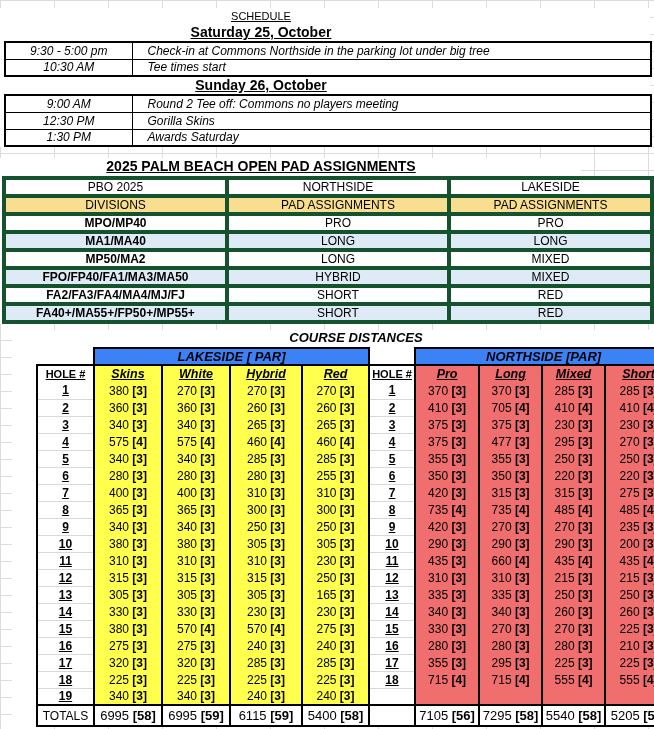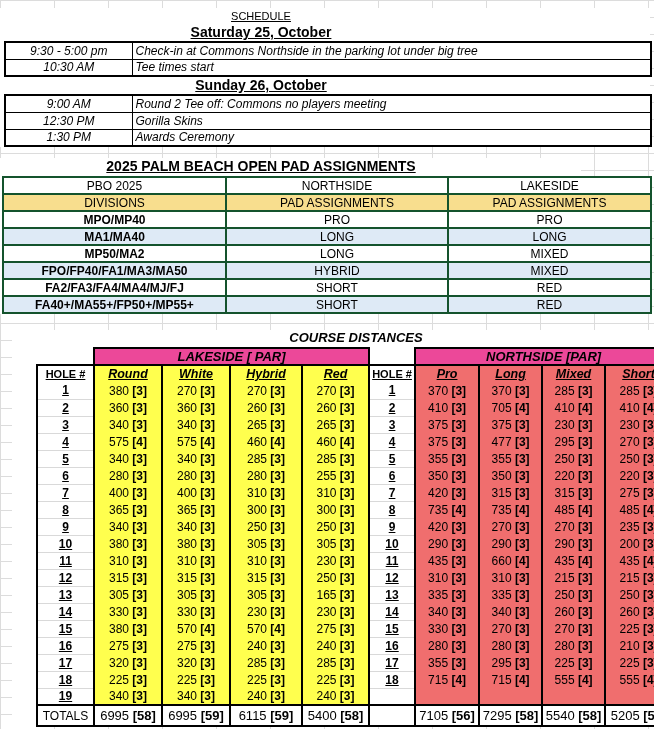--- a/index.html
+++ b/index.html
@@ -14,34 +14,34 @@
   #pad-block{top:158px;left:0;width:581px;}
   #course-block{top:330px;left:12px;width:650px;padding-left:19px;}
 
   .t-narrow{width:522px;text-align:center;}
   .page-title{height:16px;line-height:16px;font-size:11px;text-decoration:underline;}
   .day-title{height:17px;line-height:17px;font-size:14px;font-weight:bold;text-decoration:underline;}
 
   table.sched{border-collapse:collapse;margin-left:4px;width:648px;table-layout:fixed;border:2px solid #000;font-style:italic;}
   table.sched td{border:1px solid #000;height:17px;font-size:12px;vertical-align:middle;background:#fff;}
   table.sched td.time{text-align:center;}
-  table.sched td.event{text-align:left;padding-left:3px;}
+  table.sched td.event{text-align:left;padding-left:15px;}
 
   .pad-title{height:18px;line-height:17px;font-size:14px;font-weight:bold;text-decoration:underline;}
   table.pad{border-collapse:collapse;margin-left:2px;width:648px;table-layout:fixed;border:2px solid #000;}
-  table.pad td{border:2px solid #14532d;height:17px;font-size:12px;text-align:center;vertical-align:middle;background:#fff;}
+  table.pad td{border:4px solid #14532d;height:17px;font-size:12px;text-align:center;vertical-align:middle;background:#fff;}
   table.pad td.tan{background:#F8DE8E;}
   table.pad tr.blue td{background:#DEEAF6;}
   table.pad td.div{font-weight:bold;}
 
   .course-title{width:650px;height:17px;line-height:15px;text-align:center;font-size:13px;font-weight:bold;font-style:italic;}
   table.course{border-collapse:collapse;margin-left:5px;width:635px;table-layout:fixed;}
   table.course td{height:17px;font-size:12px;text-align:center;vertical-align:middle;overflow:hidden;white-space:nowrap;}
   table.course td.nb{border:none;height:15px;}
-  table.course td.sect{border:2px solid #000;height:15px;font-size:13px;font-weight:bold;font-style:italic;background:#ec4899;}
+  table.course td.sect{border:2px solid #000;height:15px;font-size:13px;font-weight:bold;font-style:italic;background:#3b82f6;}
   table.course td.hole-head{border:2px solid #000;border-bottom:none;font-size:11px;font-weight:bold;background:#fff;}
   table.course td.hole-head span,
   table.course td.colhead span{text-decoration:underline;}
   table.course td.colhead{border-left:2px solid #000;border-right:2px solid #000;border-top:2px solid #000;
     font-weight:bold;font-style:italic;font-size:12.5px;}
   table.course td.ycell{background:#FFFF4E;border-left:2px solid #000;border-right:2px solid #000;}
   table.course td.rcell{background:#F06E6E;border-left:2px solid #000;border-right:2px solid #000;}
   table.course td.holecell{border-left:2px solid #000;border-right:2px solid #000;border-bottom:1px solid #d9d9d9;
     font-weight:bold;background:#fff;}
   table.course td.holecell span{text-decoration:underline;}
@@ -86,21 +86,21 @@
         <tr>
           <td class="time">9:00 AM</td>
           <td class="event">Round 2 Tee off: Commons no players meeting</td>
         </tr>
         <tr>
           <td class="time">12:30 PM</td>
           <td class="event">Gorilla Skins</td>
         </tr>
         <tr>
           <td class="time">1:30 PM</td>
-          <td class="event">Awards Ceremony</td>
+          <td class="event">Awards Saturday</td>
         </tr>
       </tbody>
     </table>
   </div>
 
   <div class="block" id="pad-block">
     <div class="pad-title t-narrow">2025 PALM BEACH OPEN PAD ASSIGNMENTS</div>
 
     <table class="pad">
       <colgroup>
@@ -171,21 +171,21 @@
       </colgroup>
       <tbody>
         <tr>
           <td class="nb"></td>
           <td class="sect" colspan="4">LAKESIDE [ PAR]</td>
           <td class="nb"></td>
           <td class="sect" colspan="4">NORTHSIDE [PAR]</td>
         </tr>
         <tr>
           <td class="hole-head"><span>HOLE #</span></td>
-          <td class="colhead ycell"><span>Round</span></td>
+          <td class="colhead ycell"><span>Skins</span></td>
           <td class="colhead ycell"><span>White</span></td>
           <td class="colhead ycell"><span>Hybrid</span></td>
           <td class="colhead ycell"><span>Red</span></td>
           <td class="hole-head"><span>HOLE #</span></td>
           <td class="colhead rcell"><span>Pro</span></td>
           <td class="colhead rcell"><span>Long</span></td>
           <td class="colhead rcell"><span>Mixed</span></td>
           <td class="colhead rcell"><span>Short</span></td>
         </tr>
       </tbody>

